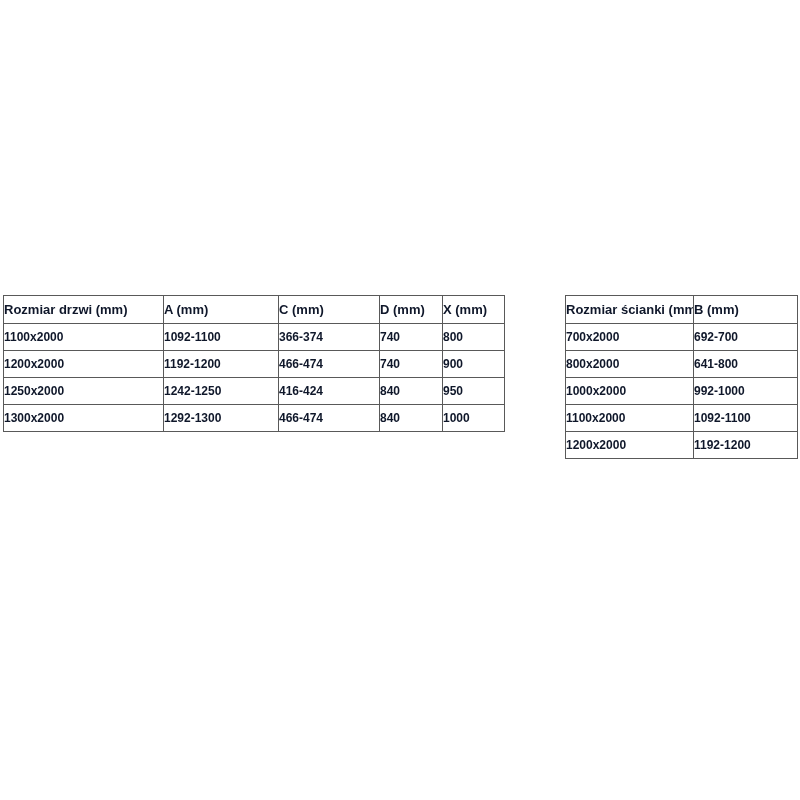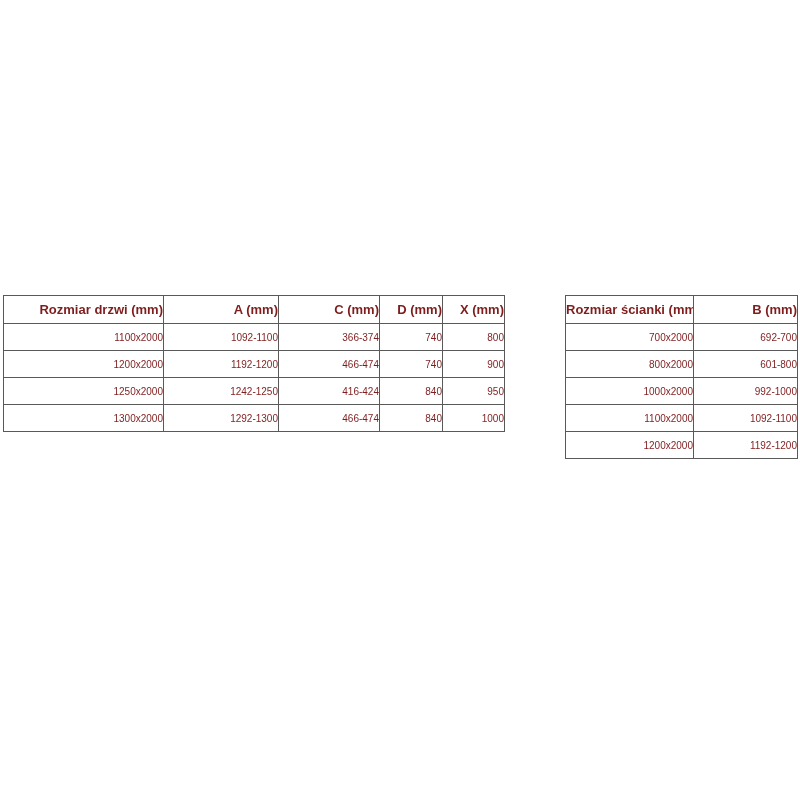--- a/index.html
+++ b/index.html
@@ -12,35 +12,35 @@
     font-family: "Liberation Sans", sans-serif;
   }
   table.spec-table {
     position: absolute;
     border-collapse: collapse;
     table-layout: fixed;
     background: #ffffff;
   }
   .spec-table th, .spec-table td {
     border: 1px solid #595959;
-    text-align: right;
+    text-align: left;
     vertical-align: middle;
     padding: 0;
-    color: #7f1d1d;
+    color: #0f172a;
     overflow: hidden;
     white-space: nowrap;
   }
   .spec-table th {
     font-size: 13px;
     font-weight: bold;
     height: 27px;
   }
   .spec-table td {
-    font-size: 10px;
-    font-weight: normal;
+    font-size: 12px;
+    font-weight: bold;
     height: 26px;
   }
   #door-table {
     left: 3px;
     top: 295px;
     width: 501px;
   }
   #wall-table {
     left: 565px;
     top: 295px;
@@ -110,21 +110,21 @@
       <th>B (mm)</th>
     </tr>
   </thead>
   <tbody>
     <tr>
       <td>700x2000</td>
       <td>692-700</td>
     </tr>
     <tr>
       <td>800x2000</td>
-      <td>601-800</td>
+      <td>641-800</td>
     </tr>
     <tr>
       <td>1000x2000</td>
       <td>992-1000</td>
     </tr>
     <tr>
       <td>1100x2000</td>
       <td>1092-1100</td>
     </tr>
     <tr>

